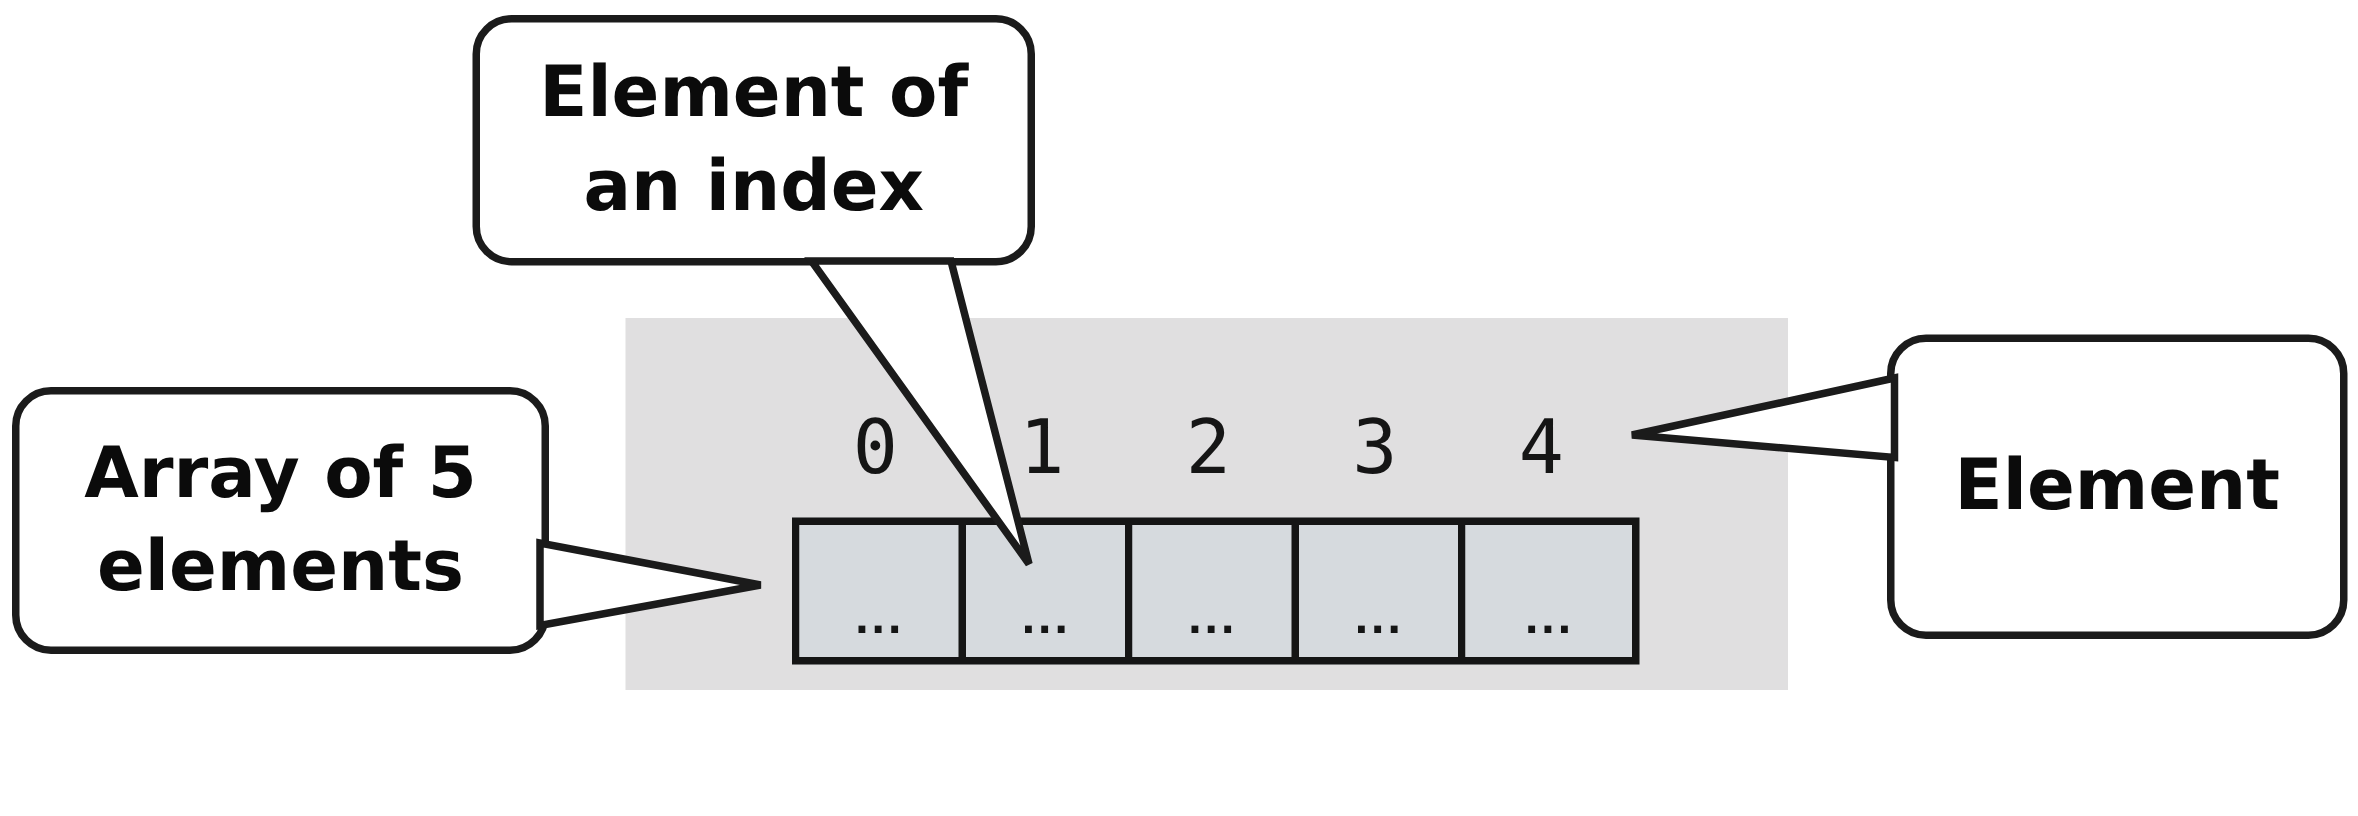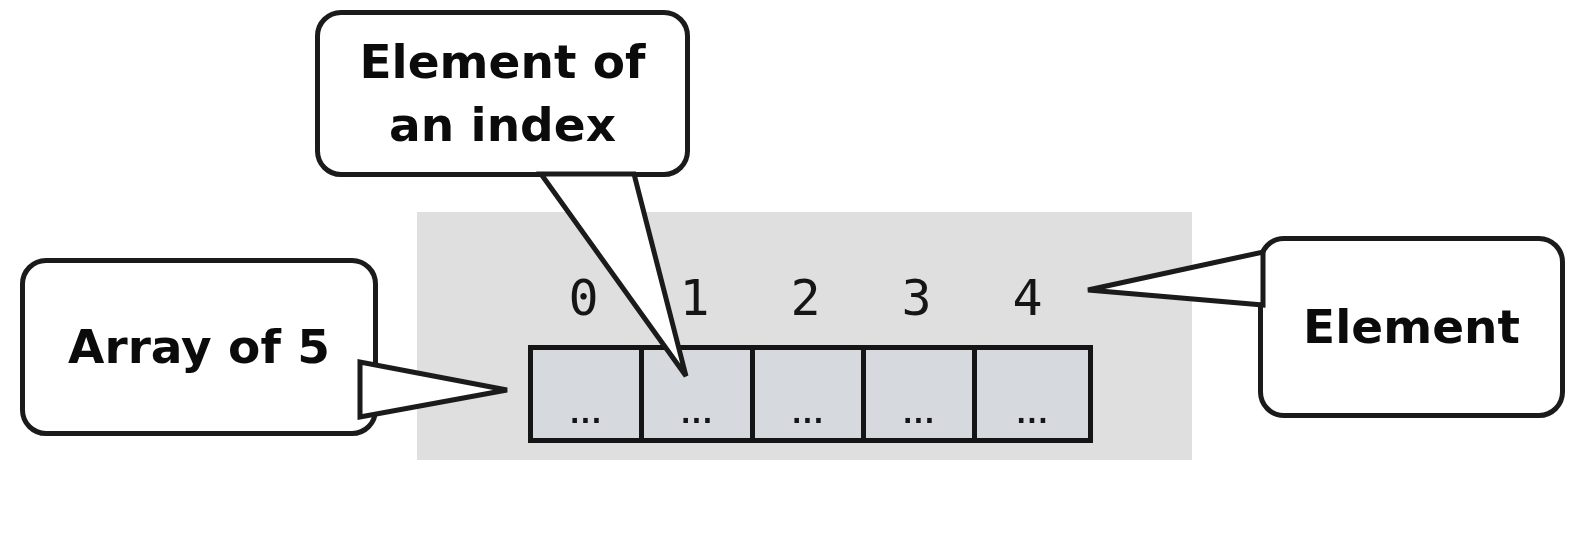--- a/index.html
+++ b/index.html
@@ -100,30 +100,30 @@
     white-space: nowrap;
     text-align: center;
   }
   #callout-element-of-array {
     left: 315px;
     top: 10px;
     width: 375px;
     height: 167px;
   }
   #callout-array-of-5 {
-    left: 20px;
+    left: 8px;
     top: 258px;
     width: 358px;
     height: 178px;
   }
   #callout-element-index {
     left: 1258px;
-    top: 236px;
+    top: 223px;
     width: 307px;
-    height: 182px;
+    height: 203px;
   }
   
   #tails {
     position: absolute;
     left: 0;
     top: 0;
     width: 1572px;
     height: 544px;
     z-index: 6;
     pointer-events: none;
@@ -171,19 +171,20 @@
     <polygon points="1263,252 1263,305 1088,290" fill="#ffffff" stroke="#1b1b1b" stroke-width="5" stroke-linejoin="miter"></polygon>
   </svg>
 
   <div class="callout-box" id="callout-element-of-array">
     <div class="callout-line">Element of</div>
     <div class="callout-line">an index</div>
   </div>
 
   <div class="callout-box" id="callout-array-of-5">
     <div class="callout-line">Array of 5</div>
+    <div class="callout-line">elements</div>
   </div>
 
   <div class="callout-box" id="callout-element-index">
     <div class="callout-line">Element</div>
   </div>
 
 </div>
 
 </body></html>

